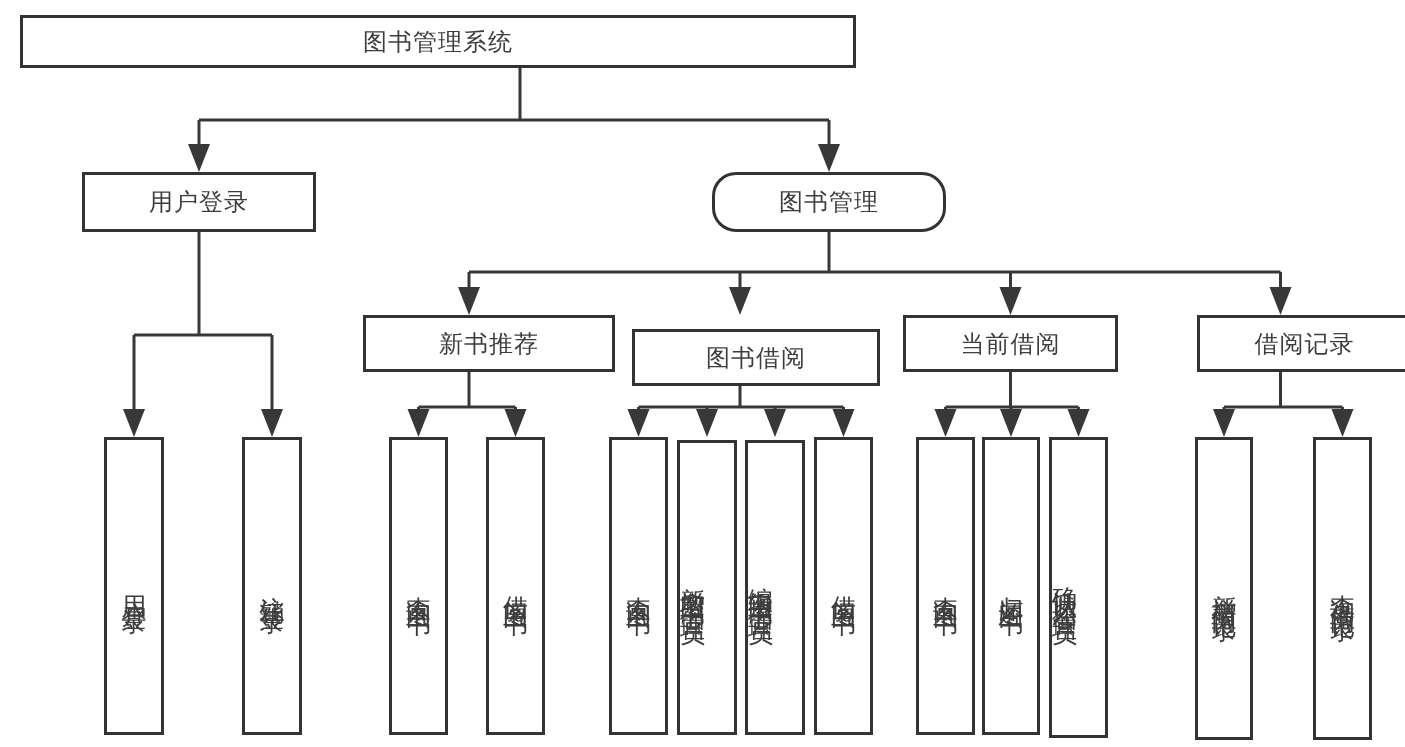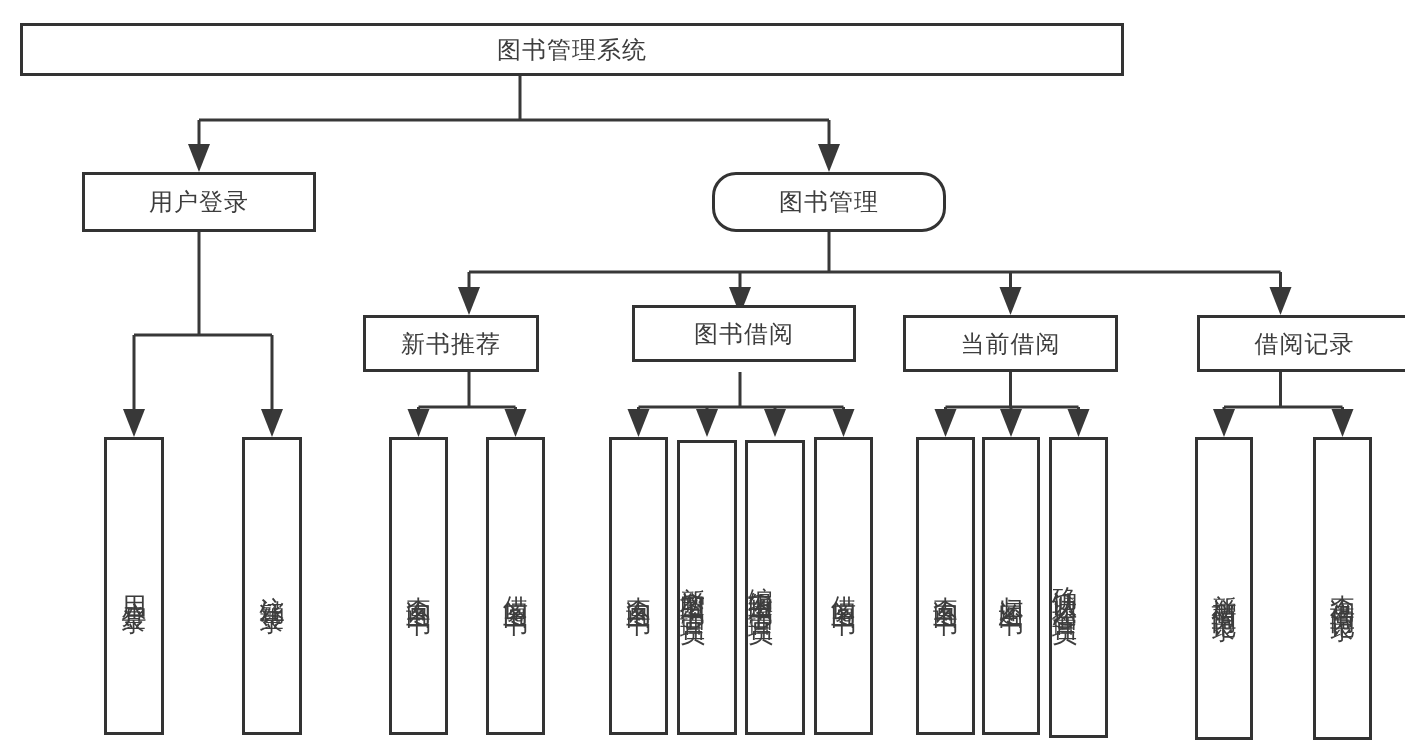--- a/index.html
+++ b/index.html
@@ -54,35 +54,35 @@
       <polygon points="764,409 786,409 775,437"></polygon>
       <polygon points="832.5,409 854.5,409 843.5,437"></polygon>
       <polygon points="934.5,409 956.5,409 945.5,437"></polygon>
       <polygon points="1000,409 1022,409 1011,437"></polygon>
       <polygon points="1067.5,409 1089.5,409 1078.5,437"></polygon>
       <polygon points="1213,409 1235,409 1224,437"></polygon>
       <polygon points="1331.5,409 1353.5,409 1342.5,437"></polygon>
     </g>
   </svg>
 
-  <div class="node" style="left:20px;top:23px;width:1104px;height:53px;">
+  <div class="node" style="left:20px;top:15px;width:836px;height:53px;">
     <span class="hlabel">图书管理系统</span>
   </div>
 
   <div class="node" style="left:82px;top:172px;width:234px;height:60px;">
     <span class="hlabel">用户登录</span>
   </div>
   <div class="node" style="left:712px;top:172px;width:234px;height:60px;border-radius:24px;">
     <span class="hlabel">图书管理</span>
   </div>
 
-  <div class="node" style="left:363px;top:315px;width:176px;height:57px;">
+  <div class="node" style="left:363px;top:315px;width:252px;height:57px;">
     <span class="hlabel">新书推荐</span>
   </div>
-  <div class="node" style="left:632px;top:305px;width:224px;height:57px;">
+  <div class="node" style="left:632px;top:329px;width:248px;height:57px;">
     <span class="hlabel">图书借阅</span>
   </div>
   <div class="node" style="left:903px;top:315px;width:215px;height:57px;text-align:center;">
     <span class="hlabel">当前借阅</span>
   </div>
   <div class="node" style="left:1173px;top:315px;width:215px;height:57px;margin-left:24px;">
     <span class="hlabel">借阅记录</span>
   </div>
 
   <div class="node leaf" style="left:104px;top:437px;width:60px;height:298px;">

